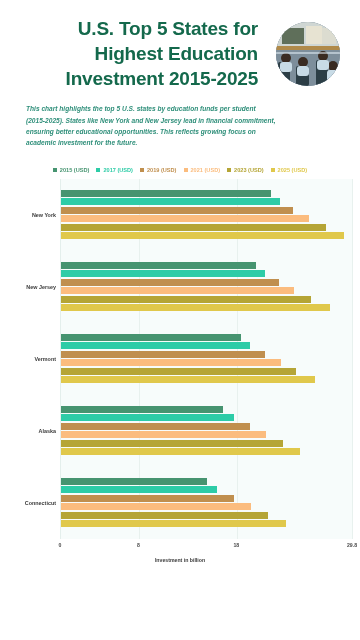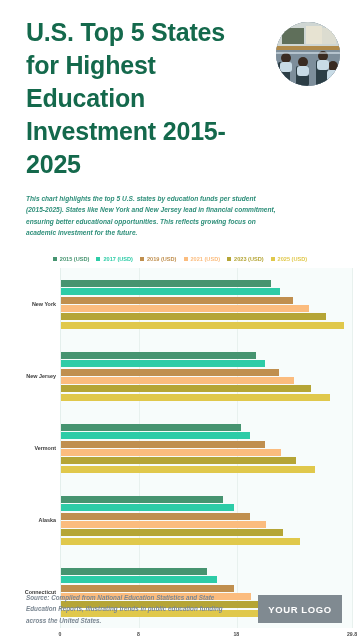--- a/index.html
+++ b/index.html
@@ -17,26 +17,27 @@
 
   
   .header {
     position: relative;
     padding: 16px 20px 0 26px;
     display: flex;
     align-items: flex-start;
     justify-content: space-between;
   }
   .title {
-    font-size: 25px;
+    font-size: 19px;
     line-height: 1.32;
     font-weight: bold;
     color: #14694C;
     letter-spacing: -0.2px;
     max-width: 232px;
+    text-align: right;
   }
   .hero-photo {
     width: 64px; height: 64px;
     border-radius: 50%;
     flex: 0 0 64px;
     margin-top: 6px;
     overflow: hidden;
     position: relative;
     background: #6a7f8e;
   }
@@ -290,18 +291,14 @@
   <div class="x-axis">
     <div class="x-axis-inner" id="x-ticks">
         <div class="x-tick" style="left: 0%;">0</div>
         <div class="x-tick" style="left: 26.8456%;">8</div>
         <div class="x-tick" style="left: 60.4027%;">18</div>
         <div class="x-tick" style="left: 100%;">29.8</div>
       </div>
   </div>
   <div class="x-axis-title">Investment in billion</div>
 
-  <div class="footer">
-    <div class="source">Source: Compiled from National Education Statistics and State Education Reports, illustrating trends in public education funding across the United States.</div>
-    <div class="logo-box">YOUR LOGO</div>
-  </div>
 
 </div>
 
 </body></html>

